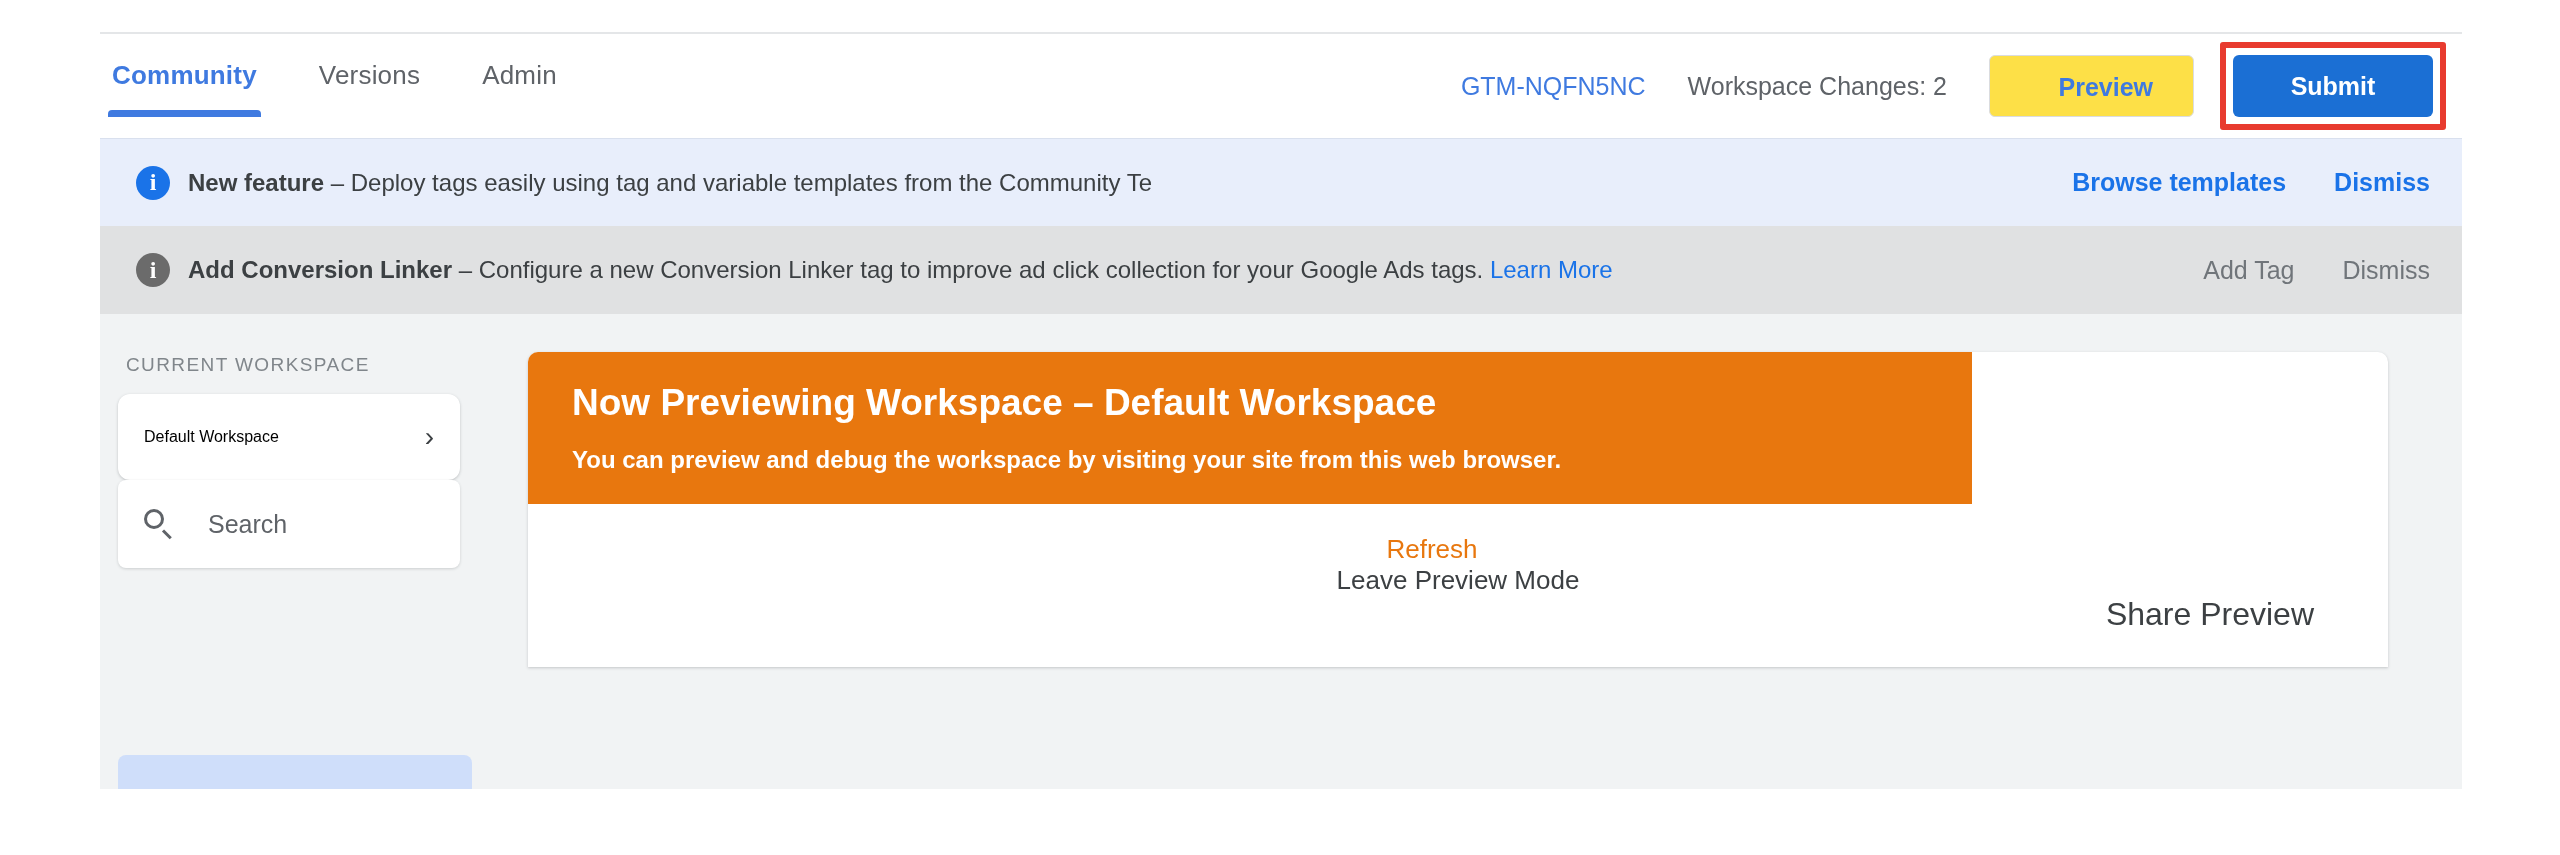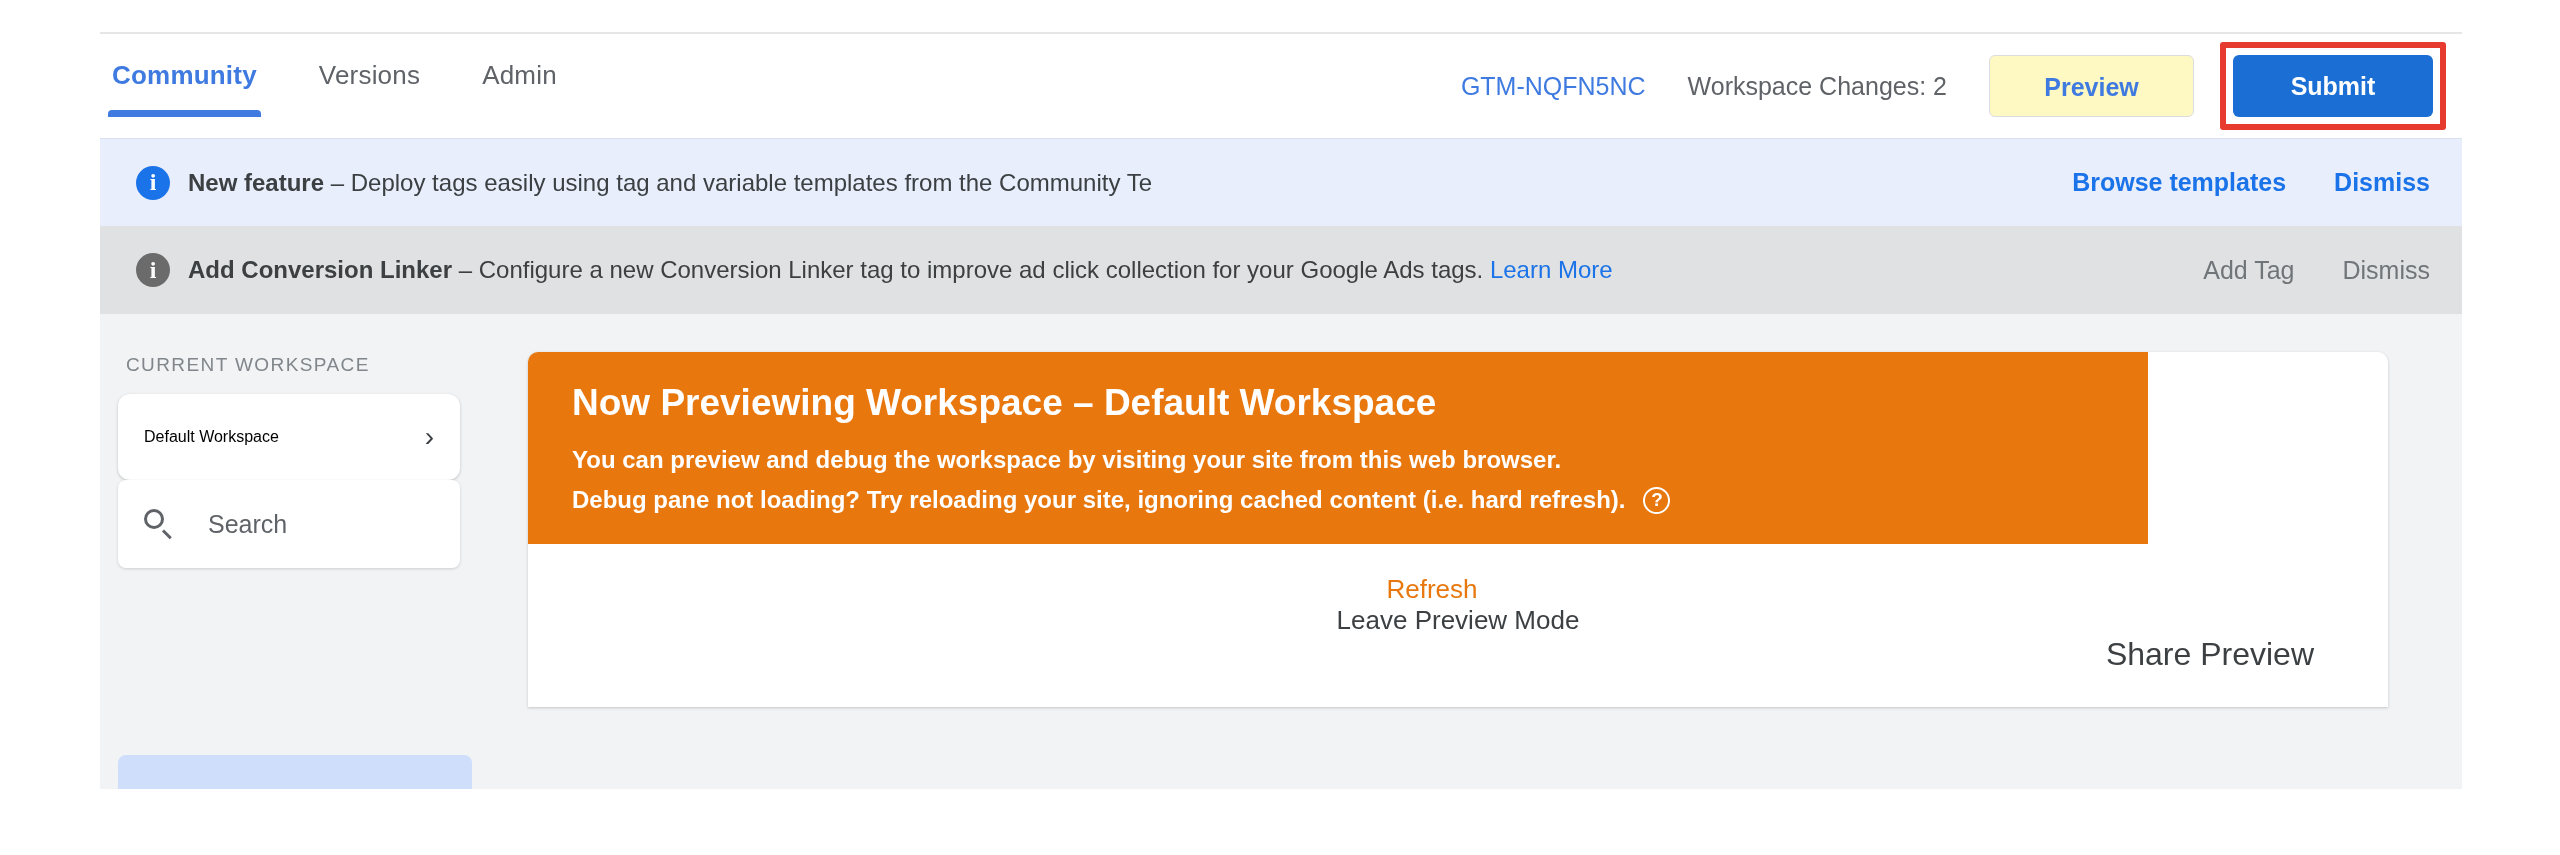--- a/index.html
+++ b/index.html
@@ -104,25 +104,26 @@
     padding: 0 40px;
     height: 62px;
     line-height: 62px;
     cursor: pointer;
     white-space: nowrap;
     box-sizing: border-box;
     text-align: center;
   }
 
   .btn-preview {
-    background: #fef9c3;
+    background: #fde047;
     color: #3f7ae0;
     border: 1px solid #dadce0;
     margin-right: 26px;
     min-width: 205px;
+    text-align: right;
   }
 
   .submit-wrap {
     position: relative;
     padding: 7px;
     border: 6px solid #e83b2f;
     border-radius: 3px;
     box-sizing: border-box;
     background: #ffffff;
   }
@@ -313,21 +314,21 @@
     border-radius: 10px 10px 0 0;
     width: 1860px;
     box-shadow: 0 1px 3px rgba(60,64,67,0.25);
     overflow: hidden;
   }
 
   .preview-orange {
     background: #e8770e;
     padding: 30px 40px 30px 44px;
     box-sizing: border-box;
-    width: 1620px;
+    width: 1444px;
   }
 
   .preview-title {
     font-size: 37px;
     font-weight: 700;
     color: #ffffff;
     margin: 0 0 22px 0;
     white-space: nowrap;
   }
 
@@ -462,24 +463,20 @@
       </div>
 
       <div class="main">
         <div class="preview-card">
 
           <div class="preview-orange">
             <div class="preview-title">Now Previewing Workspace – Default Workspace</div>
             <div class="preview-line">
               <span>You can preview and debug the workspace by visiting your site from this web browser.</span>
             </div>
-            <div class="preview-line">
-              <span>Debug pane not loading? Try reloading your site, ignoring cached content (i.e. hard refresh).</span>
-              <span class="help-icon">?</span>
-            </div>
           </div>
 
           <div class="preview-actions">
             <div class="action-refresh">Refresh</div>
             <div class="action-leave">Leave Preview Mode</div>
             <div class="action-share">Share Preview</div>
           </div>
 
         </div>
       </div>

